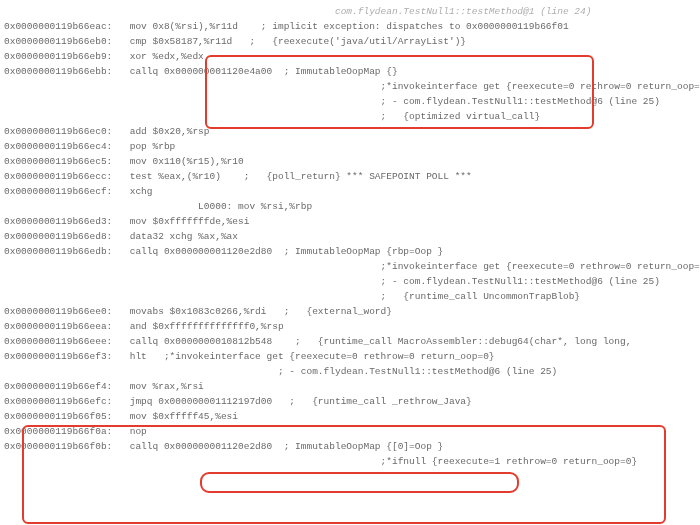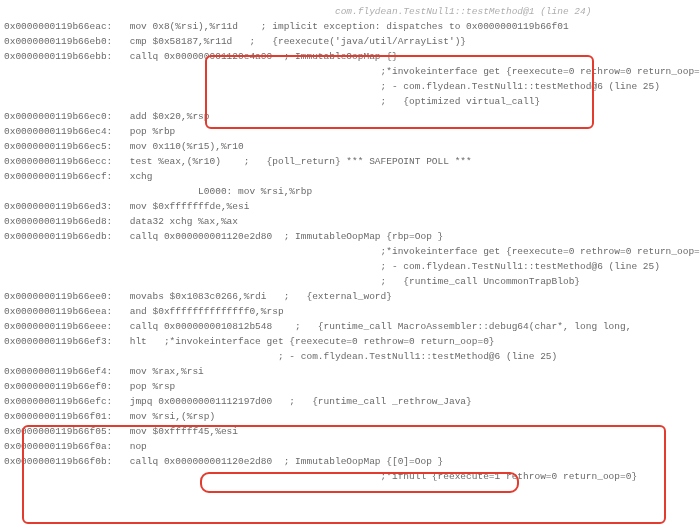--- a/index.html
+++ b/index.html
@@ -46,20 +46,21 @@
   }
   .faded-top { opacity: 0.55; font-style: italic; }
 </style>
 </head>
 <body>
 
 <div id="code">
     <span class="row faded-top"><span class="addr"></span><span class="instr">                                     com.flydean.TestNull1::testMethod@1 (line 24)</span></span>
     <span class="row"><span class="addr">0x0000000119b66eac:</span><span class="instr"> mov 0x8(%rsi),%r11d    ; implicit exception: dispatches to 0x0000000119b66f01</span></span>
     <span class="row"><span class="addr">0x0000000119b66eb0:</span><span class="instr"> cmp $0x58187,%r11d   ;   {reexecute('java/util/ArrayList')}</span></span>
+    <span class="row"><span class="addr">0x0000000119b66eb9:</span><span class="instr"> xor %edx,%edx</span></span>
     <span class="row"><span class="addr">0x0000000119b66ebb:</span><span class="instr"> callq 0x000000001120e4a00  ; ImmutableOopMap {}</span></span>
     <span class="row"><span class="addr"></span><span class="instr">                                             ;*invokeinterface get {reexecute=0 rethrow=0 return_oop=1}</span></span>
     <span class="row"><span class="addr"></span><span class="instr">                                             ; - com.flydean.TestNull1::testMethod@6 (line 25)</span></span>
     <span class="row"><span class="addr"></span><span class="instr">                                             ;   {optimized virtual_call}</span></span>
     <span class="row"><span class="addr">0x0000000119b66ec0:</span><span class="instr"> add $0x20,%rsp</span></span>
     <span class="row"><span class="addr">0x0000000119b66ec4:</span><span class="instr"> pop %rbp</span></span>
     <span class="row"><span class="addr">0x0000000119b66ec5:</span><span class="instr"> mov 0x110(%r15),%r10</span></span>
     <span class="row"><span class="addr">0x0000000119b66ecc:</span><span class="instr"> test %eax,(%r10)    ;   {poll_return} *** SAFEPOINT POLL ***</span></span>
     <span class="row"><span class="addr">0x0000000119b66ecf:</span><span class="instr"> xchg</span></span>
     <span class="row"><span class="addr"></span><span class="instr">             L0000: mov %rsi,%rbp</span></span>
@@ -68,23 +69,21 @@
     <span class="row"><span class="addr">0x0000000119b66edb:</span><span class="instr"> callq 0x000000001120e2d80  ; ImmutableOopMap {rbp=Oop }</span></span>
     <span class="row"><span class="addr"></span><span class="instr">                                             ;*invokeinterface get {reexecute=0 rethrow=0 return_oop=1}</span></span>
     <span class="row"><span class="addr"></span><span class="instr">                                             ; - com.flydean.TestNull1::testMethod@6 (line 25)</span></span>
     <span class="row"><span class="addr"></span><span class="instr">                                             ;   {runtime_call UncommonTrapBlob}</span></span>
     <span class="row"><span class="addr">0x0000000119b66ee0:</span><span class="instr"> movabs $0x1083c0266,%rdi   ;   {external_word}</span></span>
     <span class="row"><span class="addr">0x0000000119b66eea:</span><span class="instr"> and $0xffffffffffffff0,%rsp</span></span>
     <span class="row"><span class="addr">0x0000000119b66eee:</span><span class="instr"> callq 0x0000000010812b548    ;   {runtime_call MacroAssembler::debug64(char*, long long,</span></span>
     <span class="row"><span class="addr">0x0000000119b66ef3:</span><span class="instr"> hlt   ;*invokeinterface get {reexecute=0 rethrow=0 return_oop=0}</span></span>
     <span class="row"><span class="addr"></span><span class="instr">                           ; - com.flydean.TestNull1::testMethod@6 (line 25)</span></span>
     <span class="row"><span class="addr">0x0000000119b66ef4:</span><span class="instr"> mov %rax,%rsi</span></span>
-    <span class="row"><span class="addr">0x0000000119b66ef0:</span><span class="instr"> pop %rsp</span></span>
     <span class="row"><span class="addr">0x0000000119b66efc:</span><span class="instr"> jmpq 0x000000001112197d00   ;   {runtime_call _rethrow_Java}</span></span>
-    <span class="row"><span class="addr">0x0000000119b66f01:</span><span class="instr"> mov %rsi,(%rsp)</span></span>
     <span class="row"><span class="addr">0x0000000119b66f05:</span><span class="instr"> mov $0xfffff45,%esi</span></span>
     <span class="row"><span class="addr">0x0000000119b66f0a:</span><span class="instr"> nop</span></span>
     <span class="row"><span class="addr">0x0000000119b66f0b:</span><span class="instr"> callq 0x000000001120e2d80  ; ImmutableOopMap {[0]=Oop }</span></span>
     <span class="row"><span class="addr"></span><span class="instr">                                             ;*ifnull {reexecute=1 rethrow=0 return_oop=0}</span></span>
   </div>
 
 <div class="box box-top"></div>
 <div class="box box-bottom"></div>
 <div class="box box-inner"></div>
 

